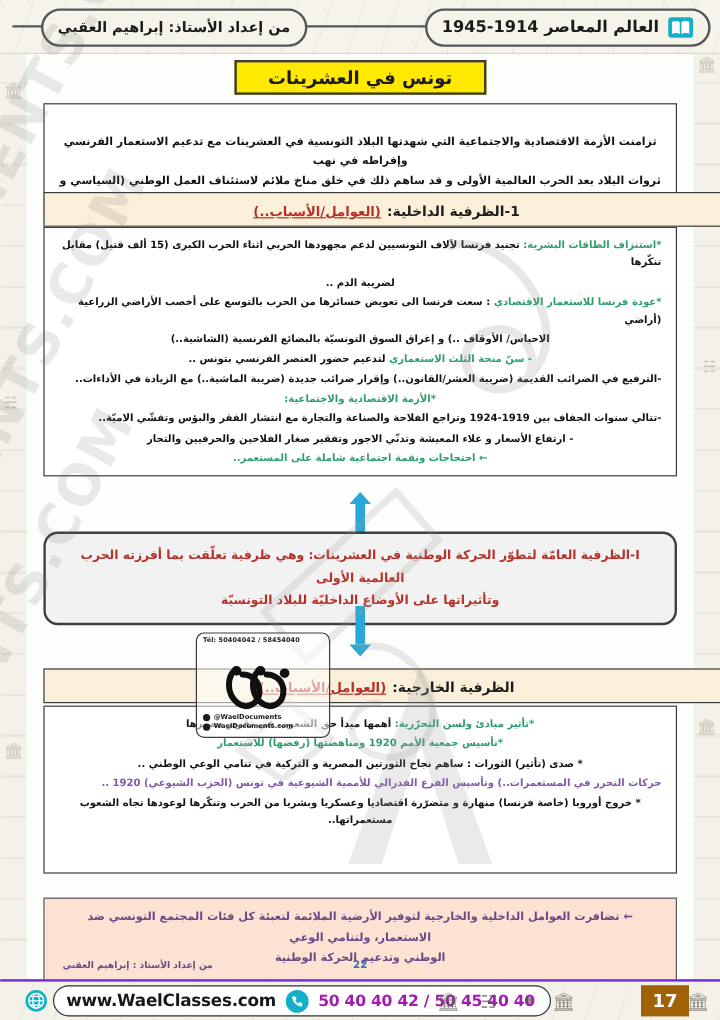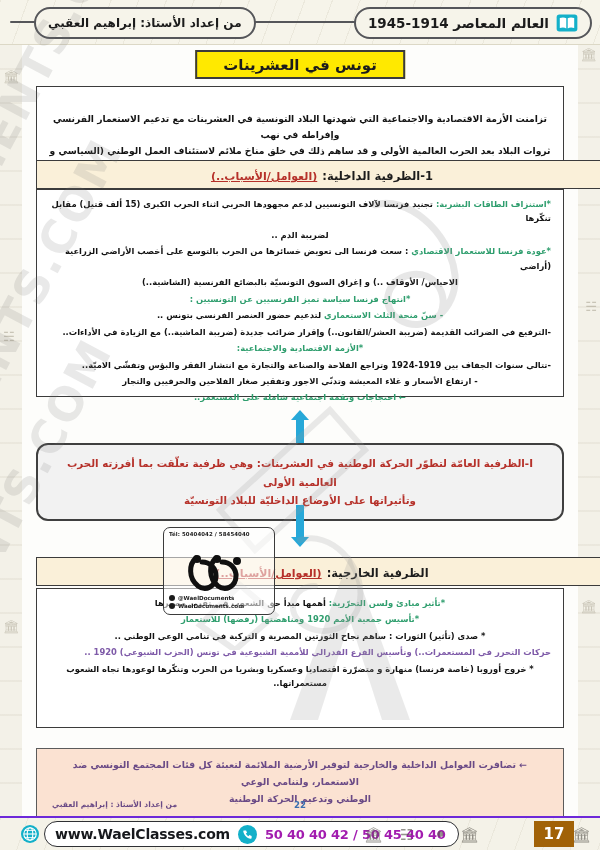--- a/index.html
+++ b/index.html
@@ -520,23 +520,20 @@
       <span class="tag-green">*استنزاف الطاقات البشرية:</span><span> تجنيد فرنسا لآلاف التونسيين لدعم مجهودها الحربي اثناء الحرب الكبرى (15 ألف قتيل)  مقابل تنكّرها</span>
     </p>
     <p class="center">
       <span>لضريبة الدم ..</span>
     </p>
     <p>
       <span class="tag-green">*عودة فرنسا للاستعمار الاقتصادي</span><span> : سعت فرنسا الى تعويض خسائرها من الحرب بالتوسع على أخصب الأراضي الزراعية (أراضي</span>
     </p>
     <p class="center">
       <span>الاحباس/ الأوقاف ..) و إغراق السوق التونسيّة بالبضائع الفرنسية (الشاشية..)</span>
-    </p>
-    <p class="center">
-      <span class="tag-green">*انتهاج فرنسا  سياسة تميز الفرنسيين عن التونسيين :</span>
     </p>
     <p class="center">
       <span class="tag-green">- سنّ منحة الثلث الاستعماري</span><span> لتدعيم حضور العنصر الفرنسي بتونس ..</span>
     </p>
     <p>
       <span>-الترفيع في الضرائب القديمة (ضريبة العشر/القانون..) وإقرار ضرائب جديدة (ضريبة الماشية..) مع الزيادة في الأداءات..</span>
     </p>
     <p class="center">
       <span class="tag-green">*الأزمة الاقتصادية والاجتماعية:</span>
     </p>

